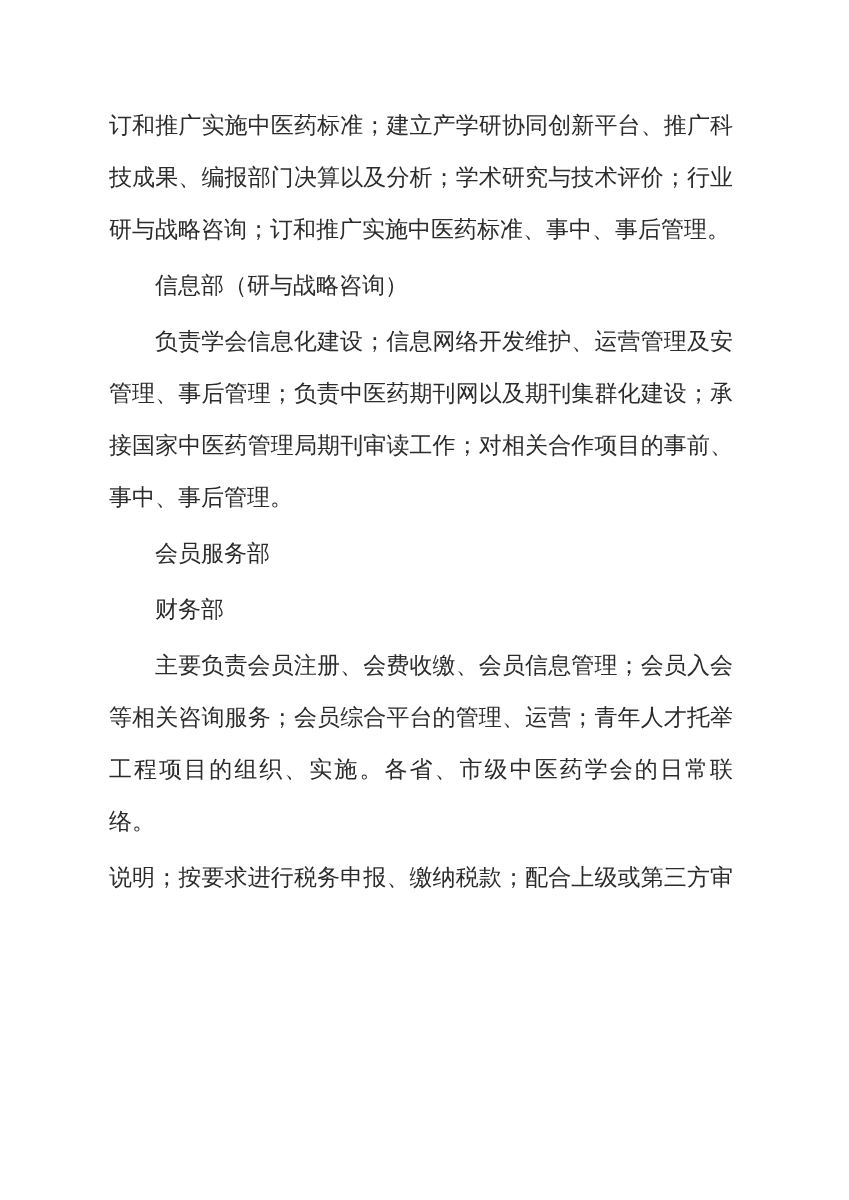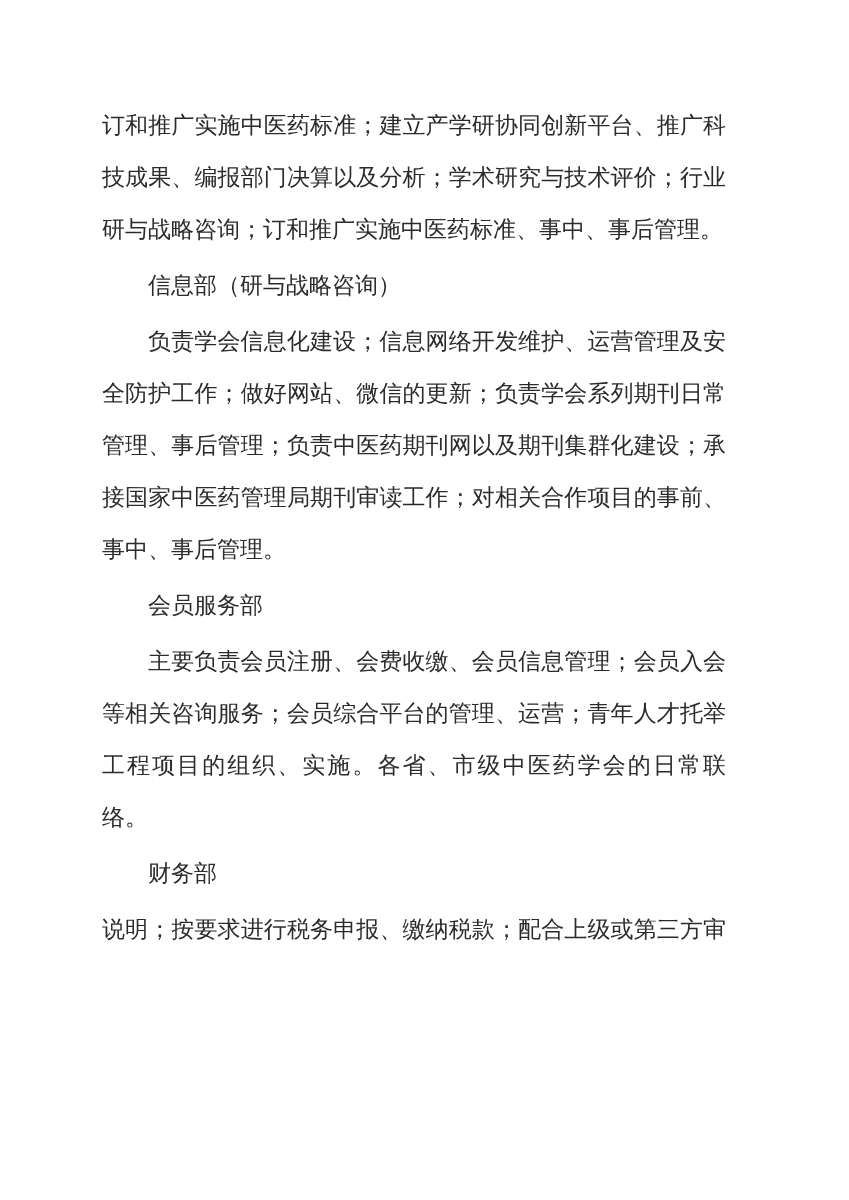--- a/index.html
+++ b/index.html
@@ -14,21 +14,21 @@
   }
   .page {
     position: relative;
     width: 849px;
     height: 1200px;
     background: #ffffff;
     overflow: hidden;
   }
   .doc-body {
     position: absolute;
-    left: 102px;
+    left: 109px;
     top: 100px;
     width: 624px;
     font-size: 23px;
     line-height: 52px;
     color: #2b2b2b;
     font-family: "Liberation Serif", "DejaVu Serif", serif;
   }
   .block + .block {
     margin-top: 4px;
   }
@@ -54,34 +54,33 @@
       <div class="block paragraph">
         <div class="line fill">订和推广实施中医药标准；建立产学研协同创新平台、推广科</div>
         <div class="line fill">技成果、编报部门决算以及分析；学术研究与技术评价；行业调</div>
         <div class="line">研与战略咨询；订和推广实施中医药标准、事中、事后管理。</div>
       </div>
       <div class="block heading">
         <div class="line indent">信息部（研与战略咨询）</div>
       </div>
       <div class="block paragraph">
         <div class="line indent fill">负责学会信息化建设；信息网络开发维护、运营管理及安</div>
-        <div class="line fill">全防护工作；做好网站、微信的更新；负责学会系列期刊日常</div>
         <div class="line fill">管理、事后管理；负责中医药期刊网以及期刊集群化建设；承</div>
         <div class="line fill">接国家中医药管理局期刊审读工作；对相关合作项目的事前、</div>
         <div class="line">事中、事后管理。</div>
       </div>
       <div class="block heading">
         <div class="line indent">会员服务部</div>
       </div>
+      <div class="block heading">
+        <div class="line indent">财务部</div>
+      </div>
       <div class="block paragraph">
         <div class="line indent fill">主要负责会员注册、会费收缴、会员信息管理；会员入会</div>
         <div class="line fill">等相关咨询服务；会员综合平台的管理、运营；青年人才托举</div>
         <div class="line fill">工程项目的组织、实施。各省、市级中医药学会的日常联</div>
         <div class="line">络。</div>
-      </div>
-      <div class="block heading">
-        <div class="line indent">财务部</div>
       </div>
       <div class="block paragraph">
         <div class="line fill">说明；按要求进行税务申报、缴纳税款；配合上级或第三方审</div>
       </div>
     </div>
 </div>
 
 </body></html>

